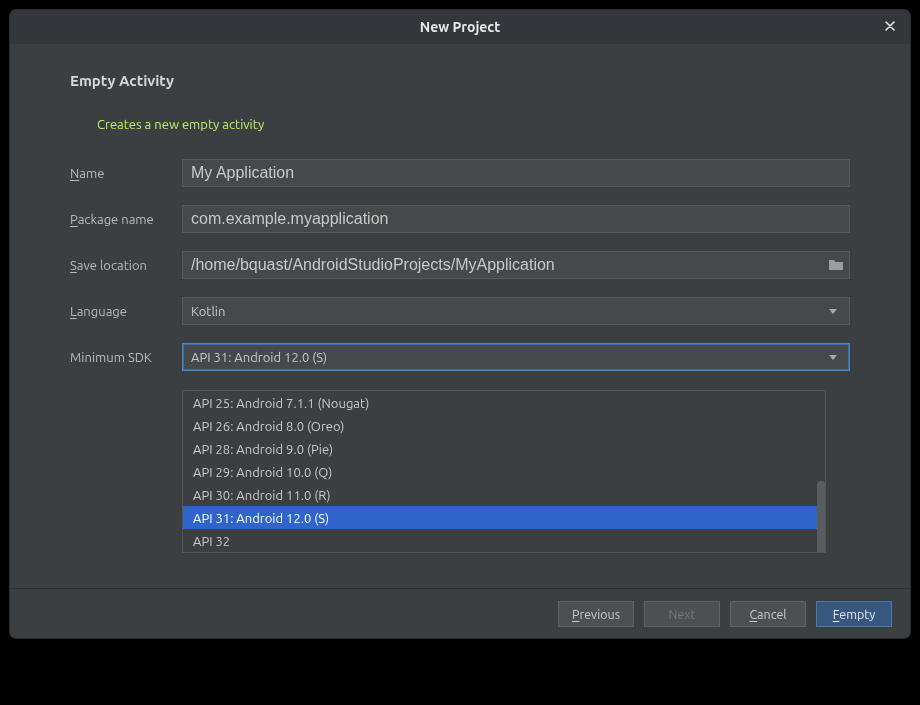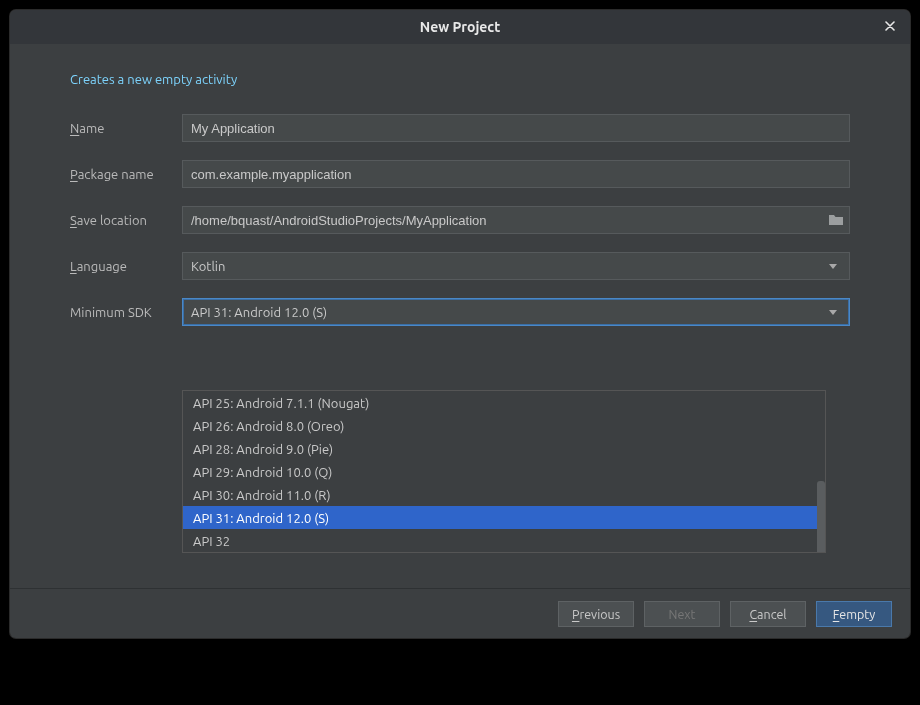--- a/index.html
+++ b/index.html
@@ -17,27 +17,27 @@
   .titlebar .close {
     position: absolute; right: 10px; top: 6px; width: 20px; height: 20px;
     color: #e8e8e8; font-size: 15px; display:flex; align-items:center; justify-content:center;
     cursor: pointer;
   }
   .content {
     flex: 1; padding: 28px 60px 10px 60px; color: #bababa; font-size: 13px;
     position: relative;
   }
   .heading { color: #d6d6d6; font-size: 15px; font-weight: 600; margin-bottom: 28px; }
-  .subtitle { color: #7dd3fc; font-size: 13px; margin-bottom: 28px; }
+  .subtitle { color: #bef264; font-size: 13px; margin-bottom: 28px; margin-left: 27px; }
   .form-row { display: flex; align-items: center; margin-bottom: 18px; }
   .form-label { width: 112px; color: #bababa; font-size: 13px; }
   .form-label u { text-decoration: underline; text-underline-offset: 2px; }
   .text-input {
     flex: 1; height: 28px; background: #45494a; border: 1px solid #565a5c;
-    color: #c9c9c9; padding: 0 8px; font-size: 13px; outline: none;
+    color: #c9c9c9; padding: 0 8px; font-size: 16px; outline: none;
   }
   .text-input.with-icon { padding-right: 28px; }
   .input-wrap { position: relative; flex: 1; display: flex; }
   .folder-icon {
     position: absolute; right: 6px; top: 6px; width: 16px; height: 16px;
     color: #8a8d8f;
   }
   .select {
     flex: 1; height: 28px; background: #45494a; border: 1px solid #565a5c;
     color: #c9c9c9; padding: 0 8px; font-size: 13px; display:flex; align-items:center;
@@ -80,20 +80,21 @@
   <div class="titlebar">
     <span>New Project</span>
     <div class="close">
       <svg viewBox="0 0 10 10" width="10" height="10">
           <path d="M1 1 L9 9 M9 1 L1 9" stroke="#e8e8e8" stroke-width="1.6" stroke-linecap="round"></path>
         </svg>
     </div>
   </div>
 
   <div class="content">
+    <div class="heading">Empty Activity</div>
     <div class="subtitle">Creates a new empty activity</div>
 
     <div class="form-row">
       <div class="form-label"><u>N</u><span>ame</span></div>
       <input class="text-input" value="My Application" style="">
     </div>
 
     <div class="form-row">
       <div class="form-label"><u>P</u><span>ackage name</span></div>
       <input class="text-input" value="com.example.myapplication" style="">

